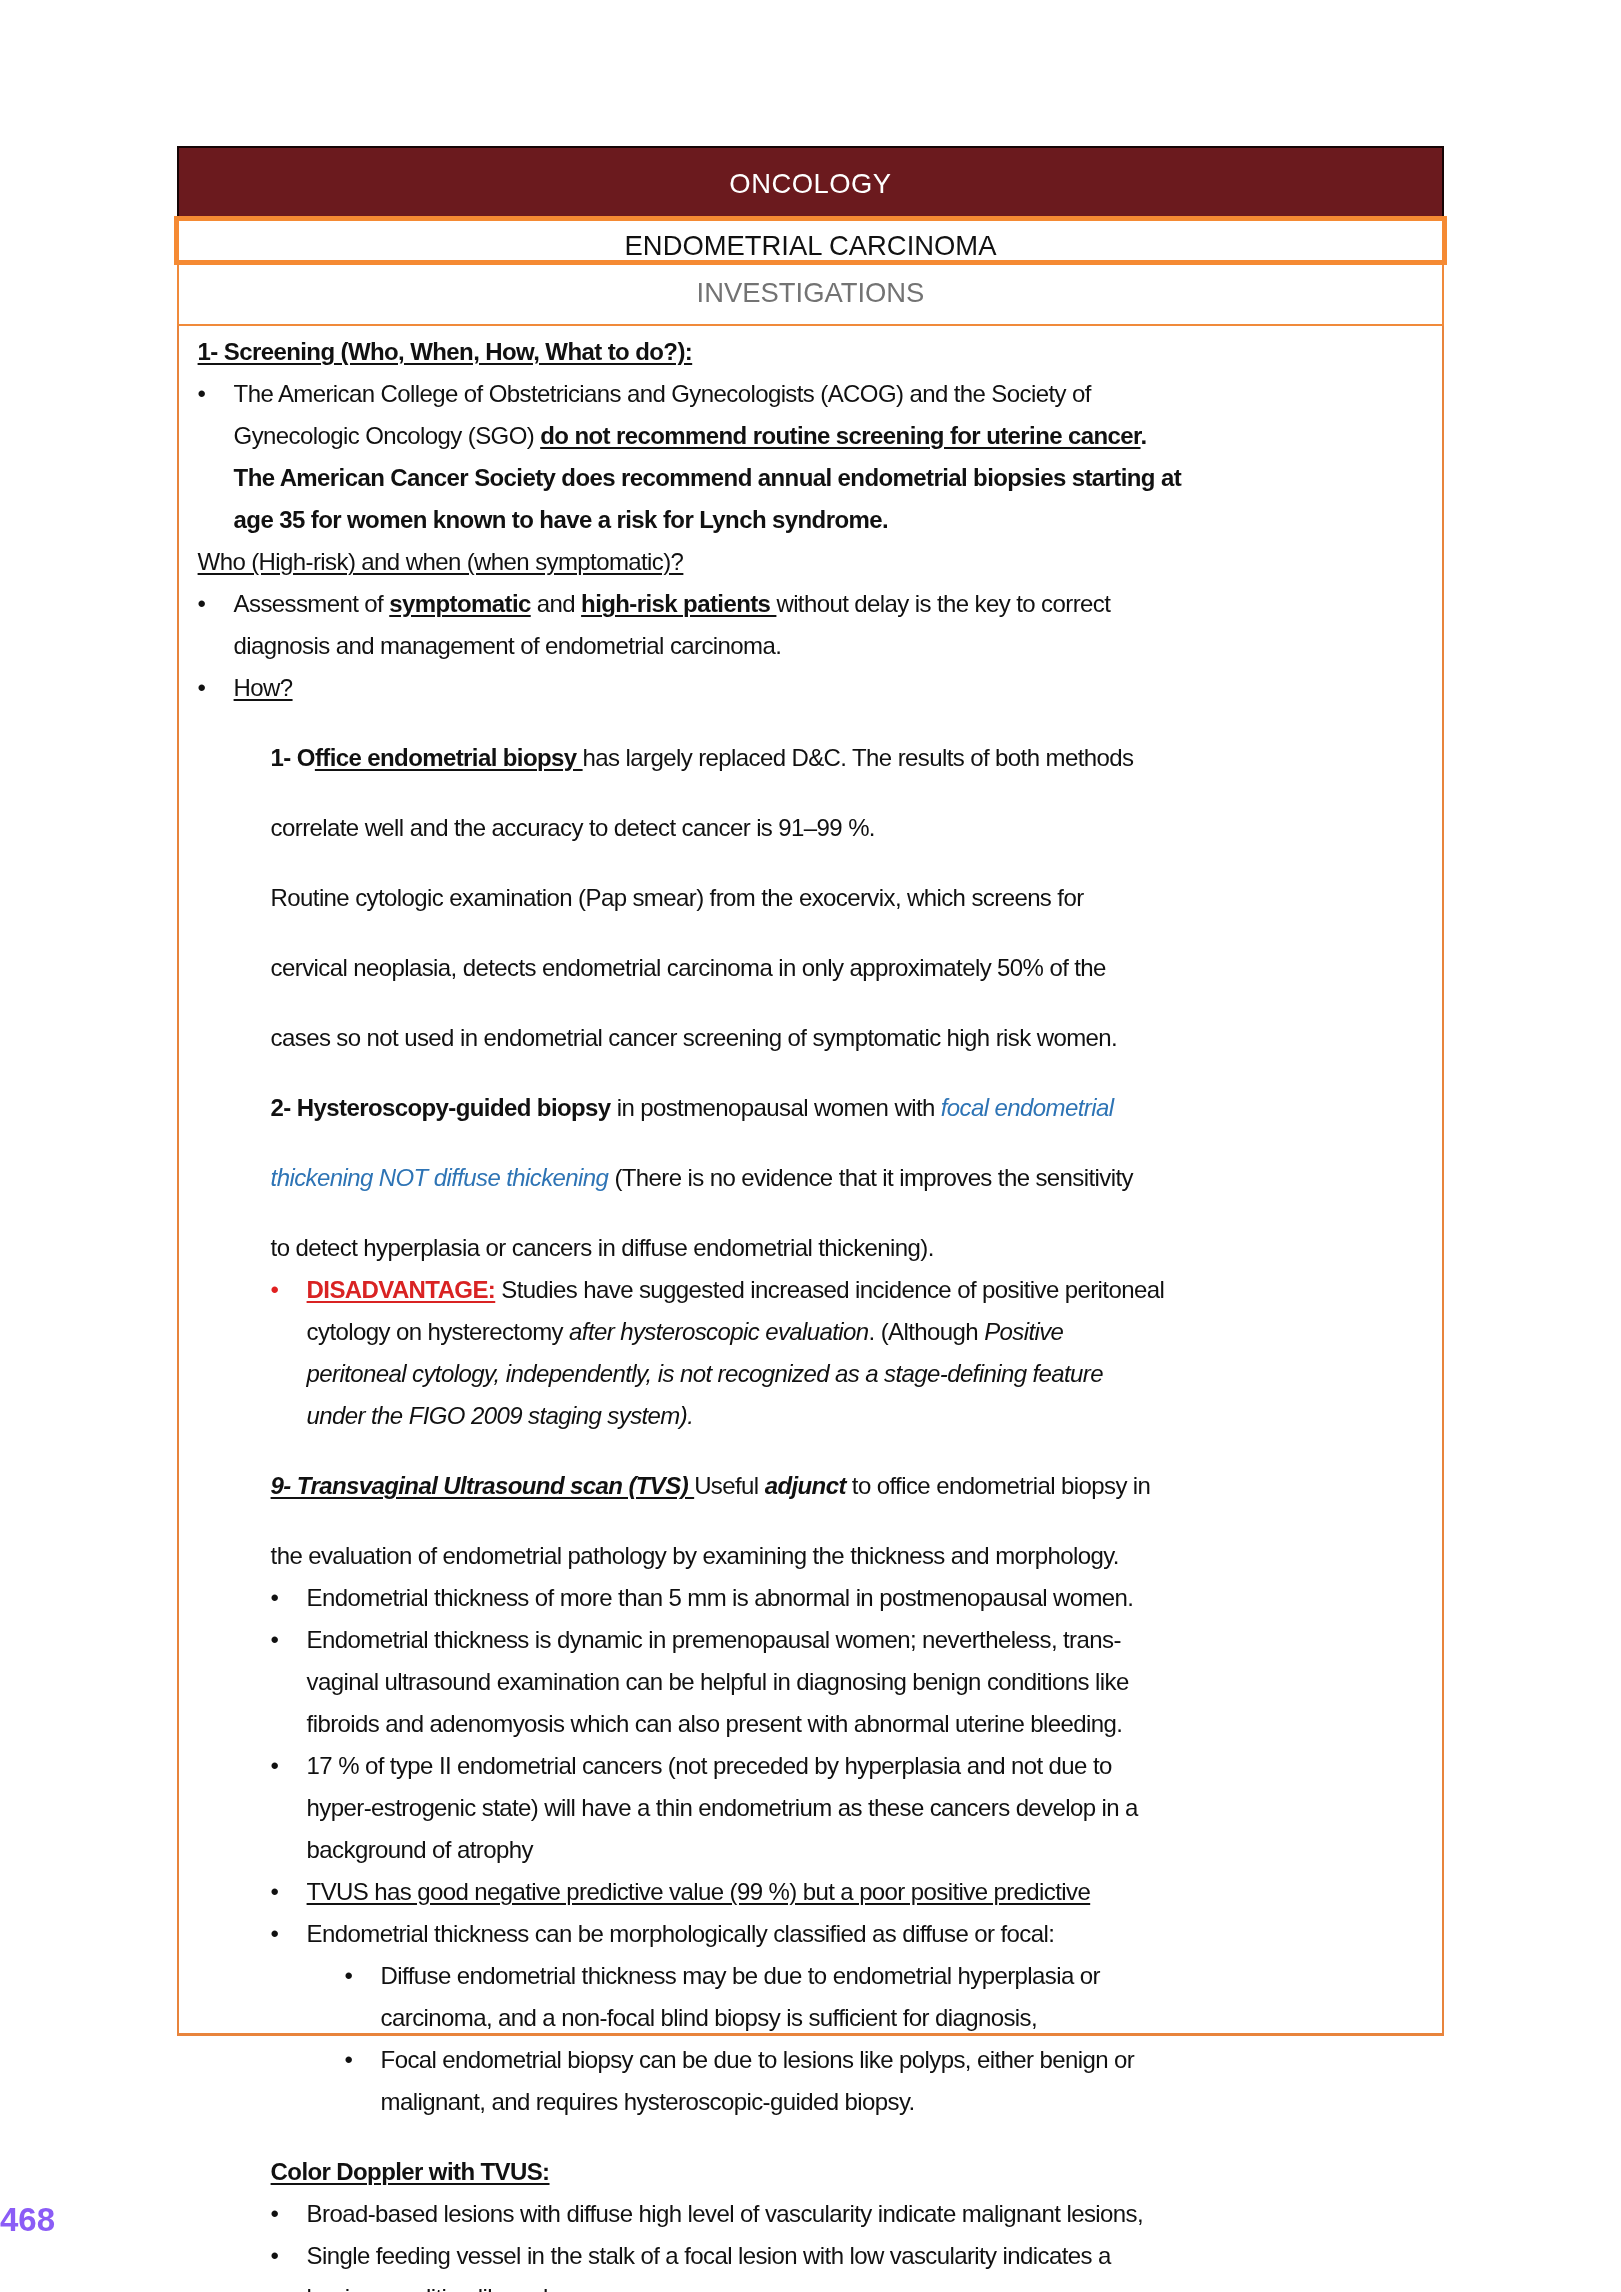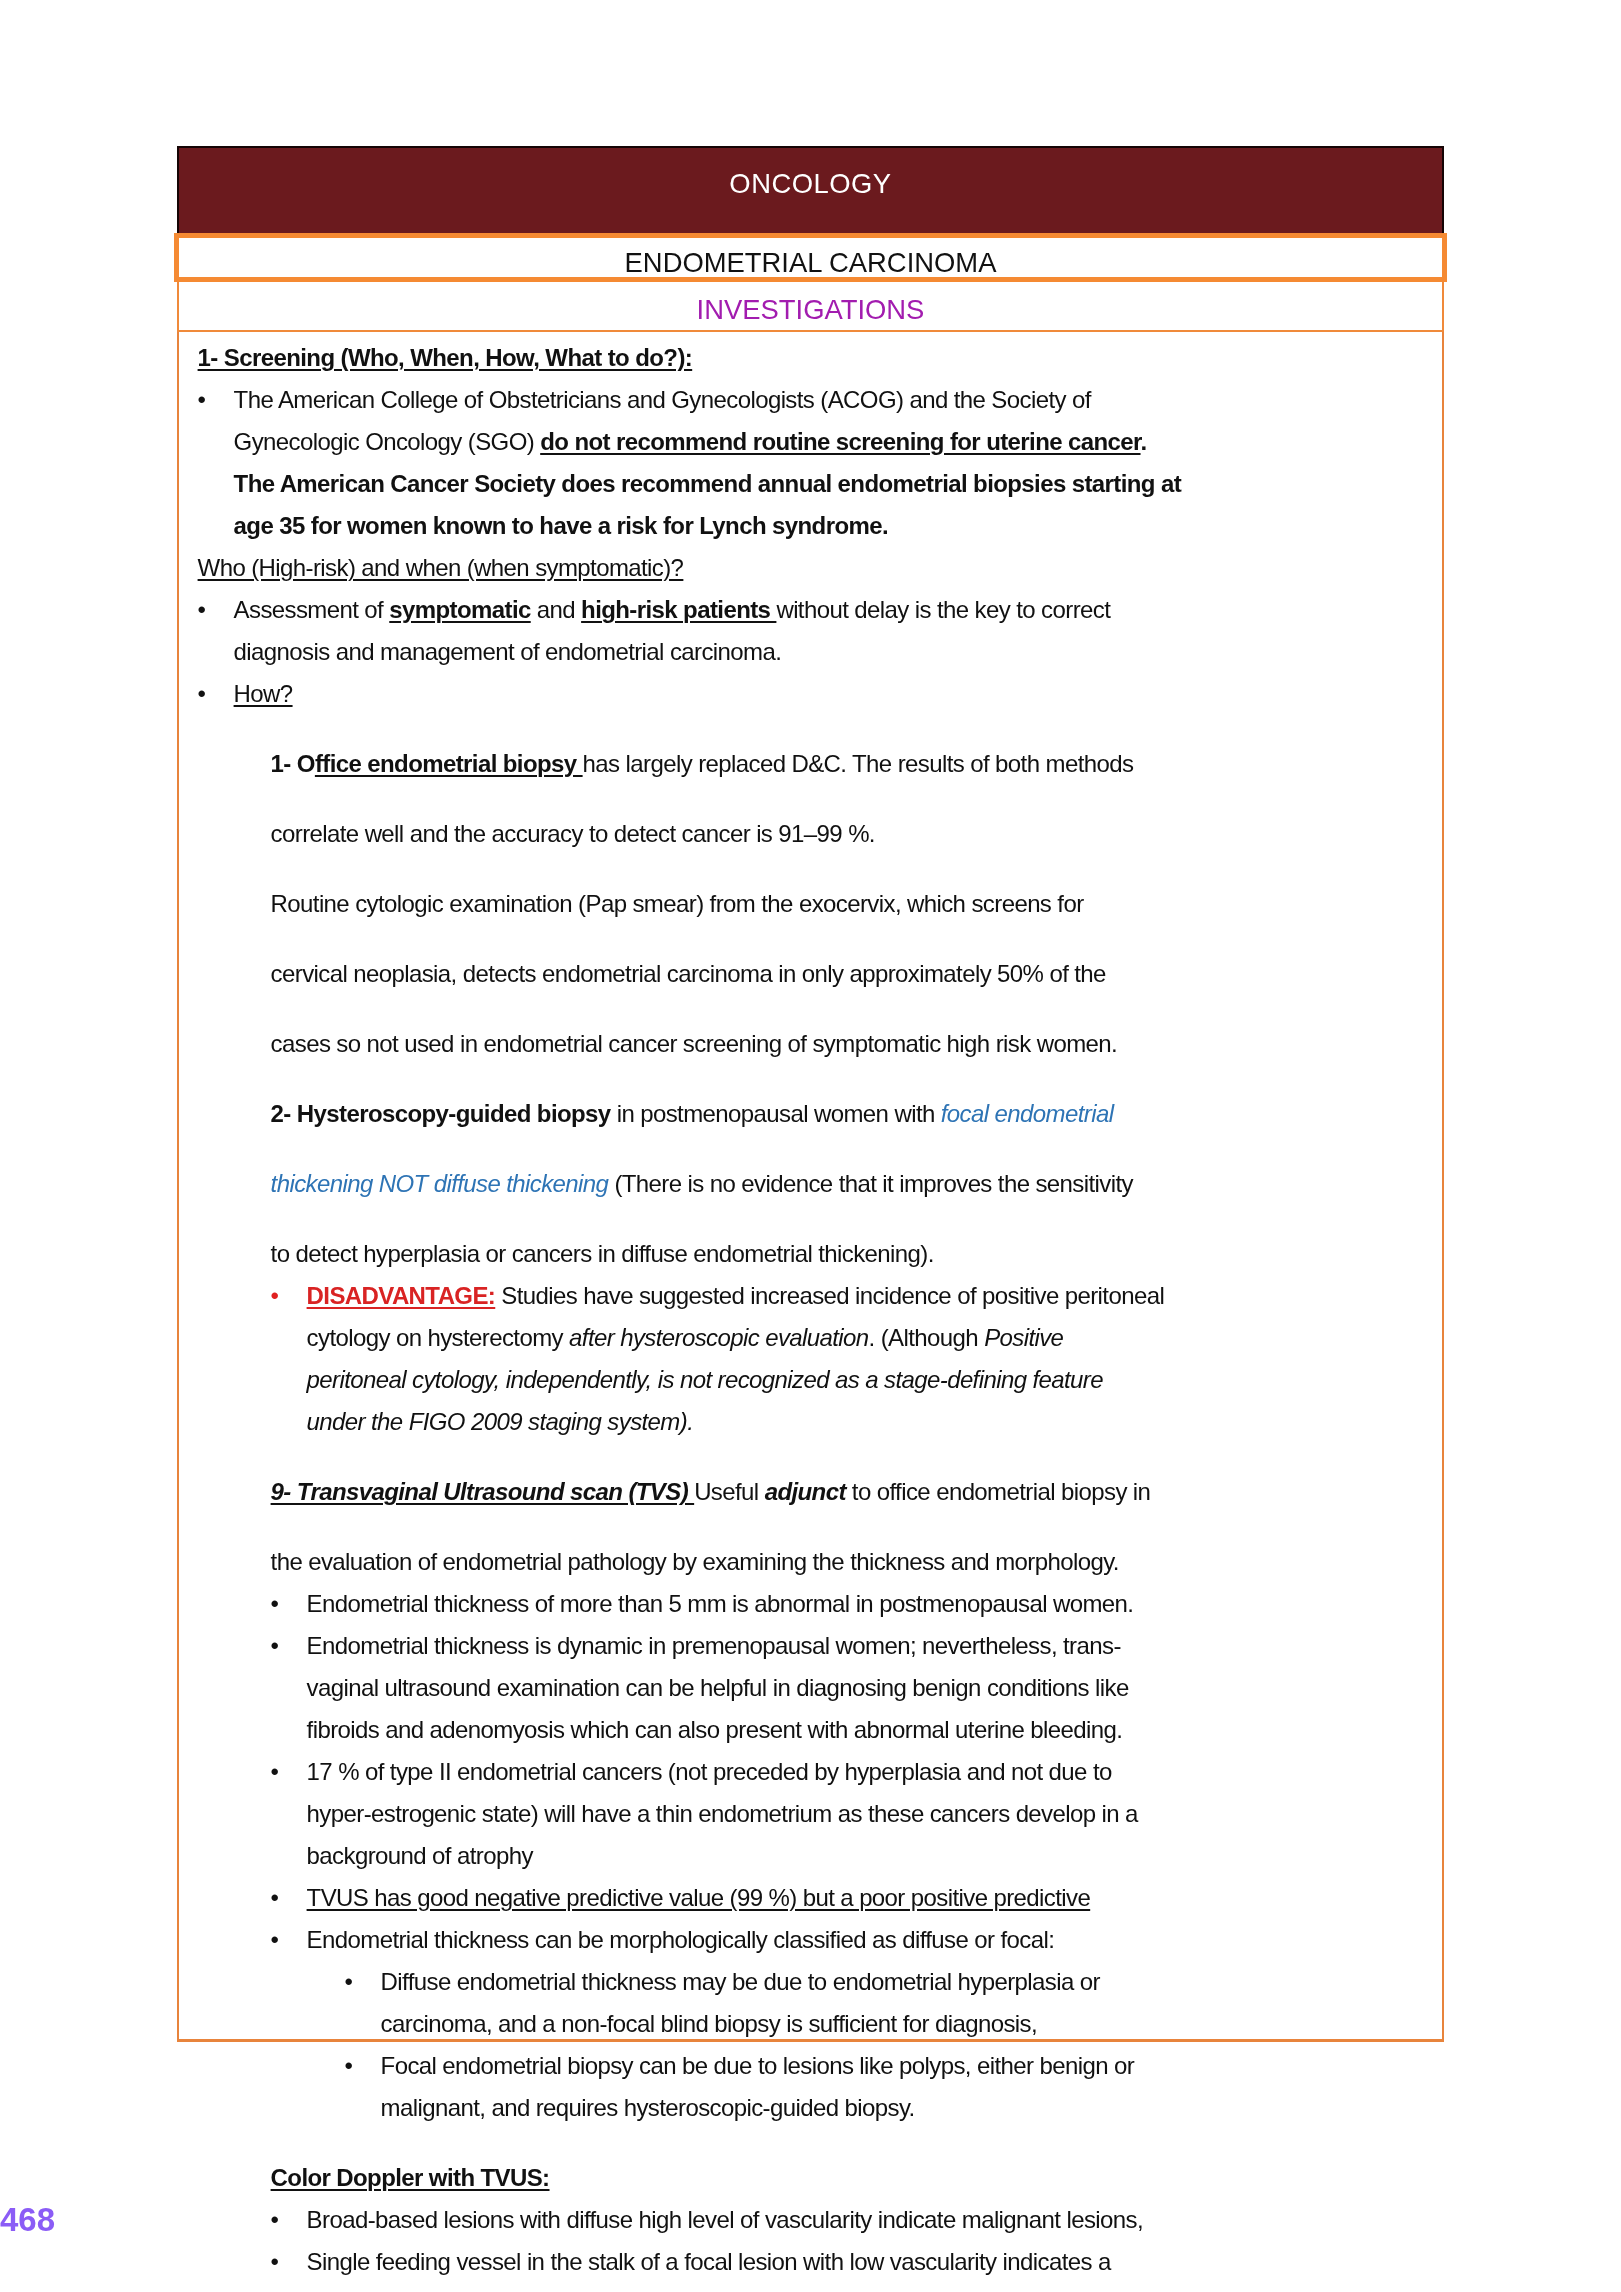--- a/index.html
+++ b/index.html
@@ -1,24 +1,24 @@
 <!DOCTYPE html>
 <html><head>
 <meta charset="utf-8">
 <style>
   html, body { margin: 0; padding: 0; background: #ffffff; }
   body { width: 1621px; height: 2293px; position: relative; overflow: hidden;
          font-family: "Liberation Sans", sans-serif; color: #111; }
   .frame { position: absolute; left: 177px; top: 146px; width: 1267px; }
-  .hdr { height: 87px; background: #6B1A1E; border: 2.9px solid #150505; border-bottom: none;
+  .hdr { height: 70px; background: #6B1A1E; border: 2.9px solid #150505; border-bottom: none;
          color: #fff; text-align: center; font-size: 27.4px; line-height: 71px; letter-spacing: 0.5px; box-sizing: border-box; }
   .sub1 { height: 49px; border: 5.9px solid #F58A33; margin-left: -2.9px; margin-right: -2.9px;
           box-sizing: border-box; text-align: center; font-size: 27.4px; line-height: 49px; color: #111; }
-  .sub2 { height: 50px; border-left: 2.9px solid #F08A3A; border-right: 2.9px solid #F08A3A;
-          border-bottom: 2.9px solid #F08A3A; box-sizing: border-box; text-align: center; font-size: 27.4px; line-height: 55px; color: #a21caf; }
+  .sub2 { height: 61px; border-left: 2.9px solid #F08A3A; border-right: 2.9px solid #F08A3A;
+          border-bottom: 2.9px solid #F08A3A; box-sizing: border-box; text-align: center; font-size: 27.4px; line-height: 55px; color: #737373; }
   .content { border-left: 2.9px solid #E8843C; border-right: 2.9px solid #E8843C; border-bottom: 3.9px solid #E8843C;
              box-sizing: border-box; height: 1710px; padding: 4.9px 0 0 18.6px;
              font-size: 24px; line-height: 42px; letter-spacing: -0.6px; }
   .ln { white-space: nowrap; position: relative; }
   .i0 { padding-left: 0; }
   .i1 { padding-left: 36px; }
   .i2 { padding-left: 73px; margin-top: 28px; }
   .i3 { padding-left: 109px; }
   .i4 { padding-left: 183px; }
   .bul { position: absolute; width: 19.6px; }

